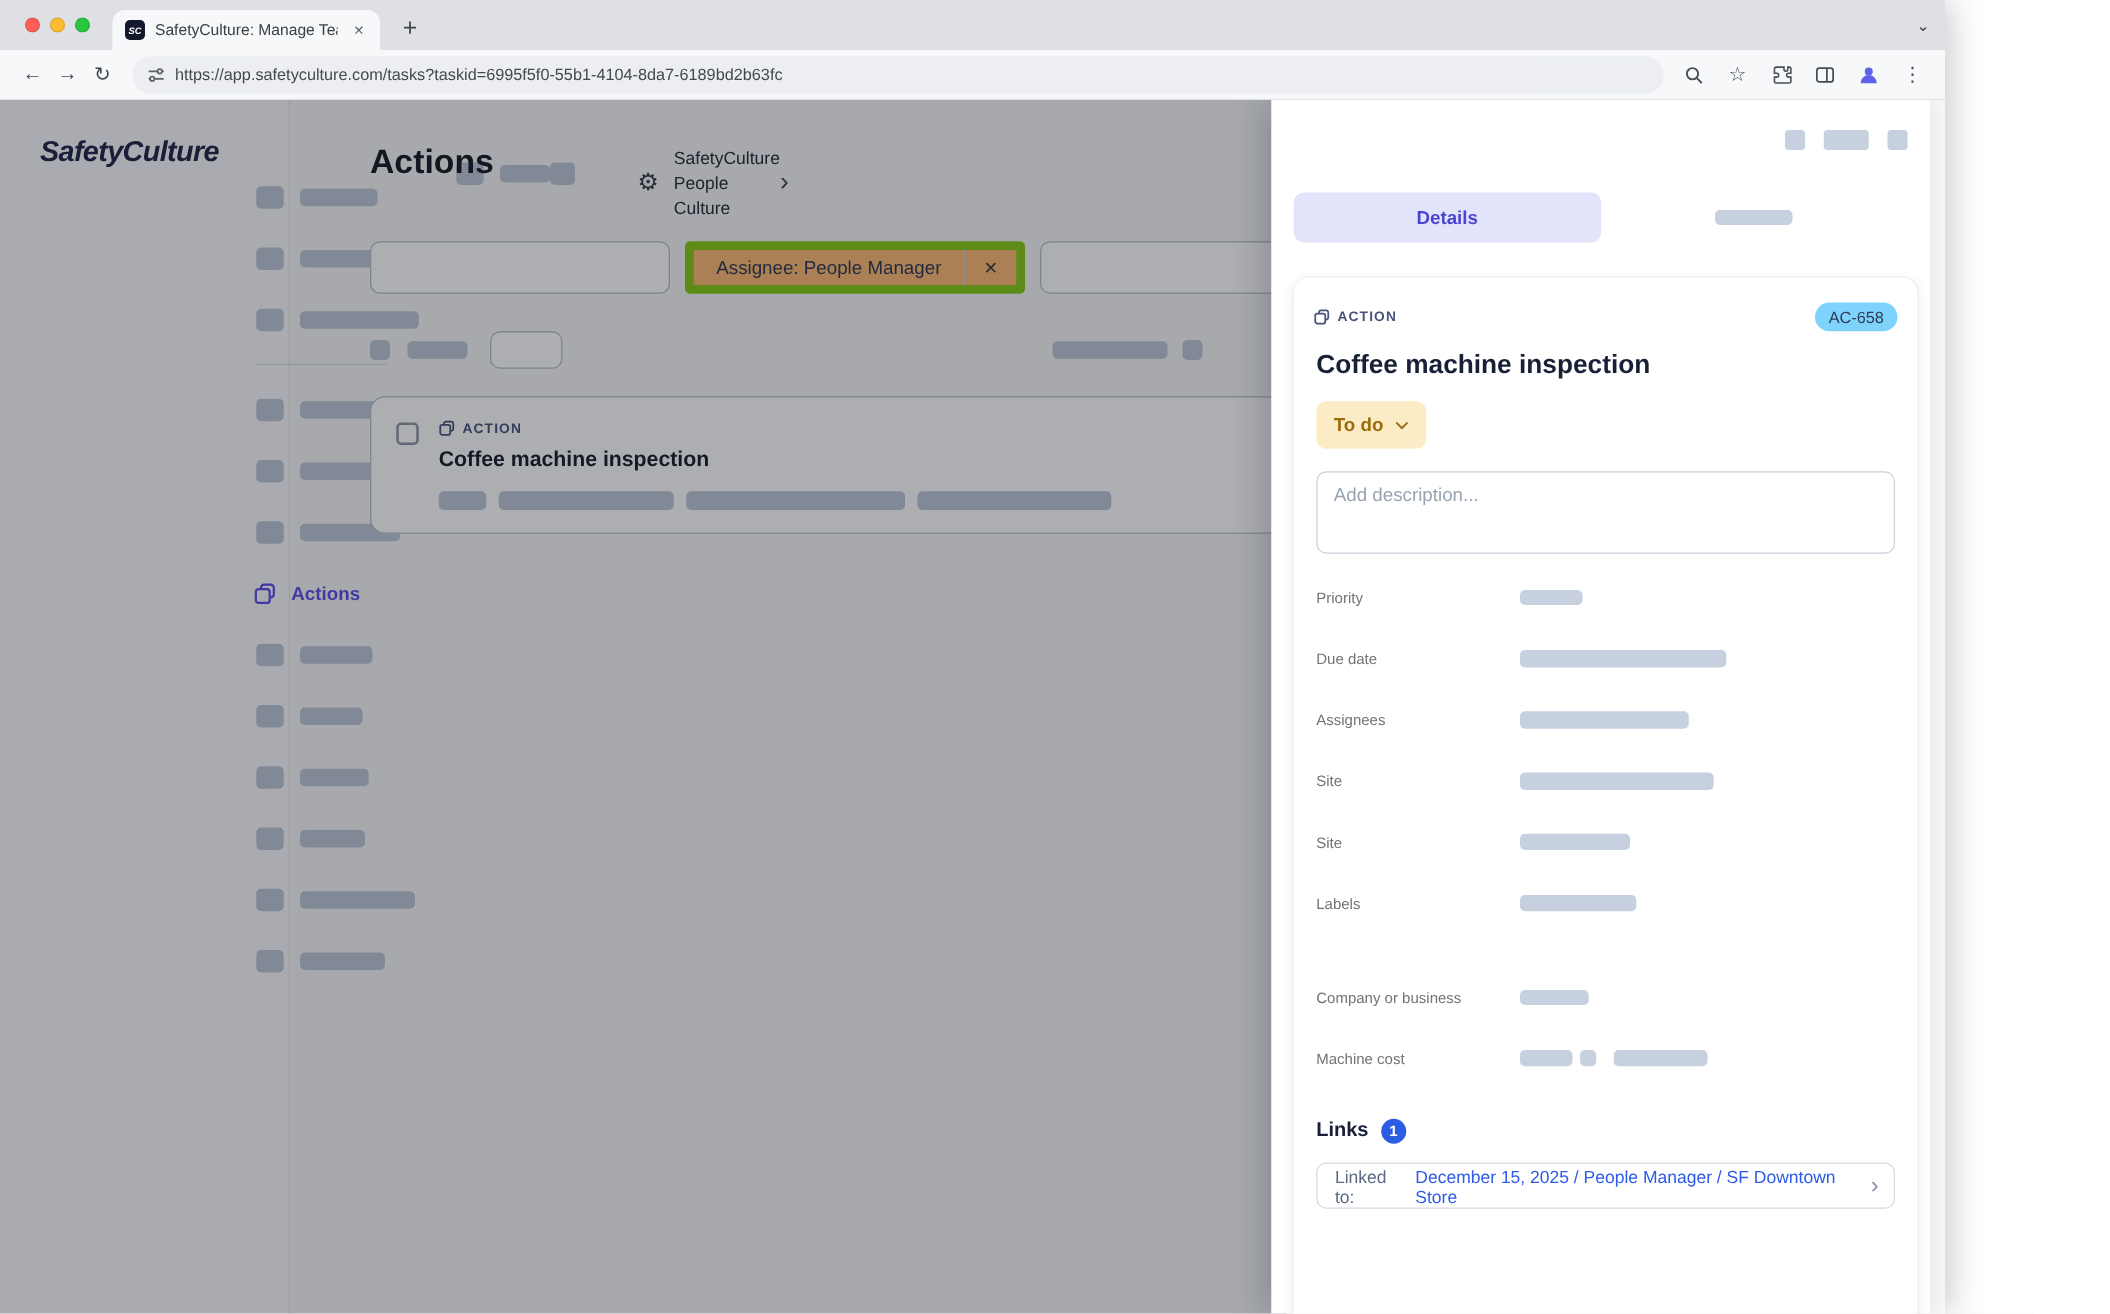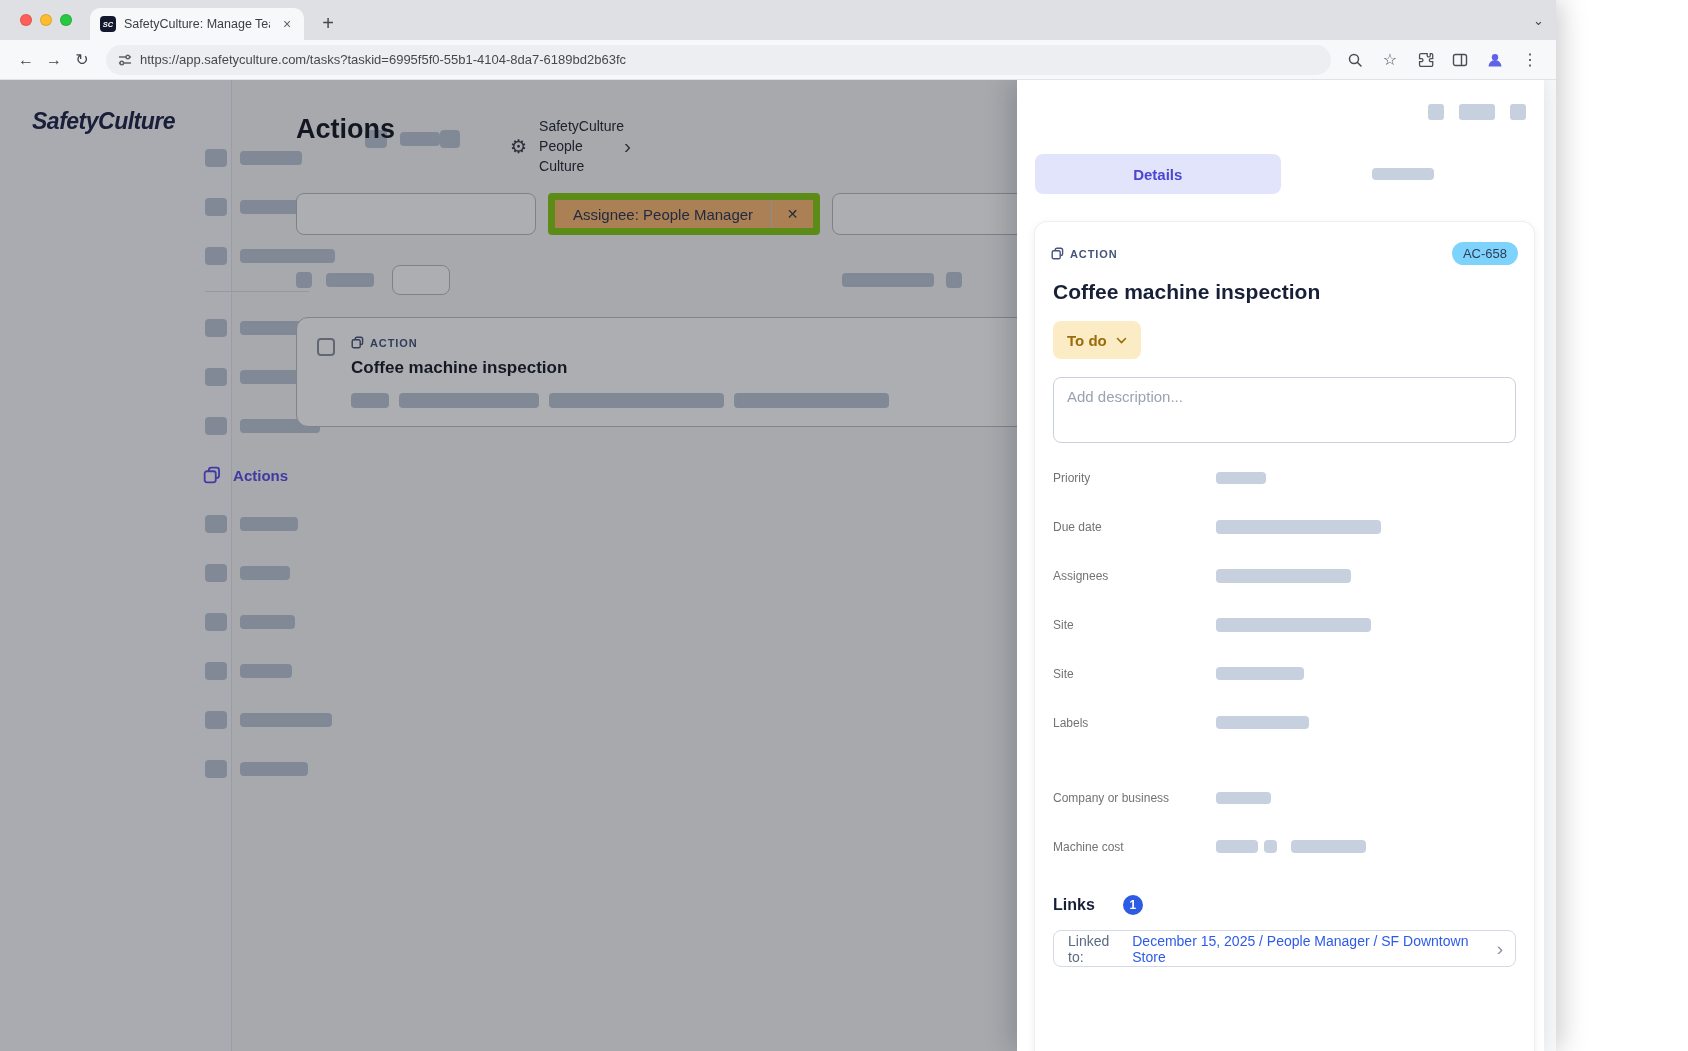--- a/index.html
+++ b/index.html
@@ -77,21 +77,21 @@
   .dbadge{background:#7dd3fc;border-radius:13px;padding:4px 11px;font-size:13px;color:#303c58}
   .dtitle{margin-top:15px;font-size:21px;font-weight:bold;color:#182038;padding-left:2px}
   .status{display:inline-flex;align-items:center;gap:9px;background:#fbecc5;color:#9a6c0b;border-radius:8px;padding:0 14px;height:38px;font-size:15px;font-weight:600;margin:17px 0 0 2px;cursor:pointer}
   .desc{display:block;width:calc(100% - 4px);height:66px;margin:18px 0 0 2px;border:1px solid #c9d1dc;border-radius:8px;padding:10px 13px;font-size:15px;font-family:"Liberation Sans",sans-serif;color:#303a4e;resize:none;outline:none}
   .desc::placeholder{color:#99a3b1}
   .fields{margin-top:10px;padding-left:2px}
   .frow{display:flex;align-items:center;height:49px}
   .flabel{width:163px;flex-shrink:0;font-size:12px;color:#737373}
   .fsk{background:#c6d0df;border-radius:4px;display:inline-block}
   .gapblock{height:26px}
-  .links-head{display:flex;align-items:center;gap:28px;margin:24px 0 0 2px}
+  .links-head{display:flex;align-items:center;gap:10px;margin:24px 0 0 2px}
   .links-head .lh{font-size:16px;font-weight:bold;color:#182038}
   .lbadge{width:20px;height:20px;border-radius:50%;background:#2c5be4;color:#fff;font-size:12px;font-weight:bold;display:flex;align-items:center;justify-content:center}
   .linkrow{display:flex;align-items:center;margin:15px 2px 0;border:1px solid #d4dae3;border-radius:8px;padding:0 12px 0 14px;height:37px;font-size:14px;cursor:pointer}
   .linkrow .pfx{color:#5a6a85;margin-right:5px}
   .linkrow .ltx{color:#2d5be8}
   .linkrow .chev{margin-left:auto;font-size:19px;color:#8792a1;line-height:1}
 </style>
 </head>
 <body>
 

